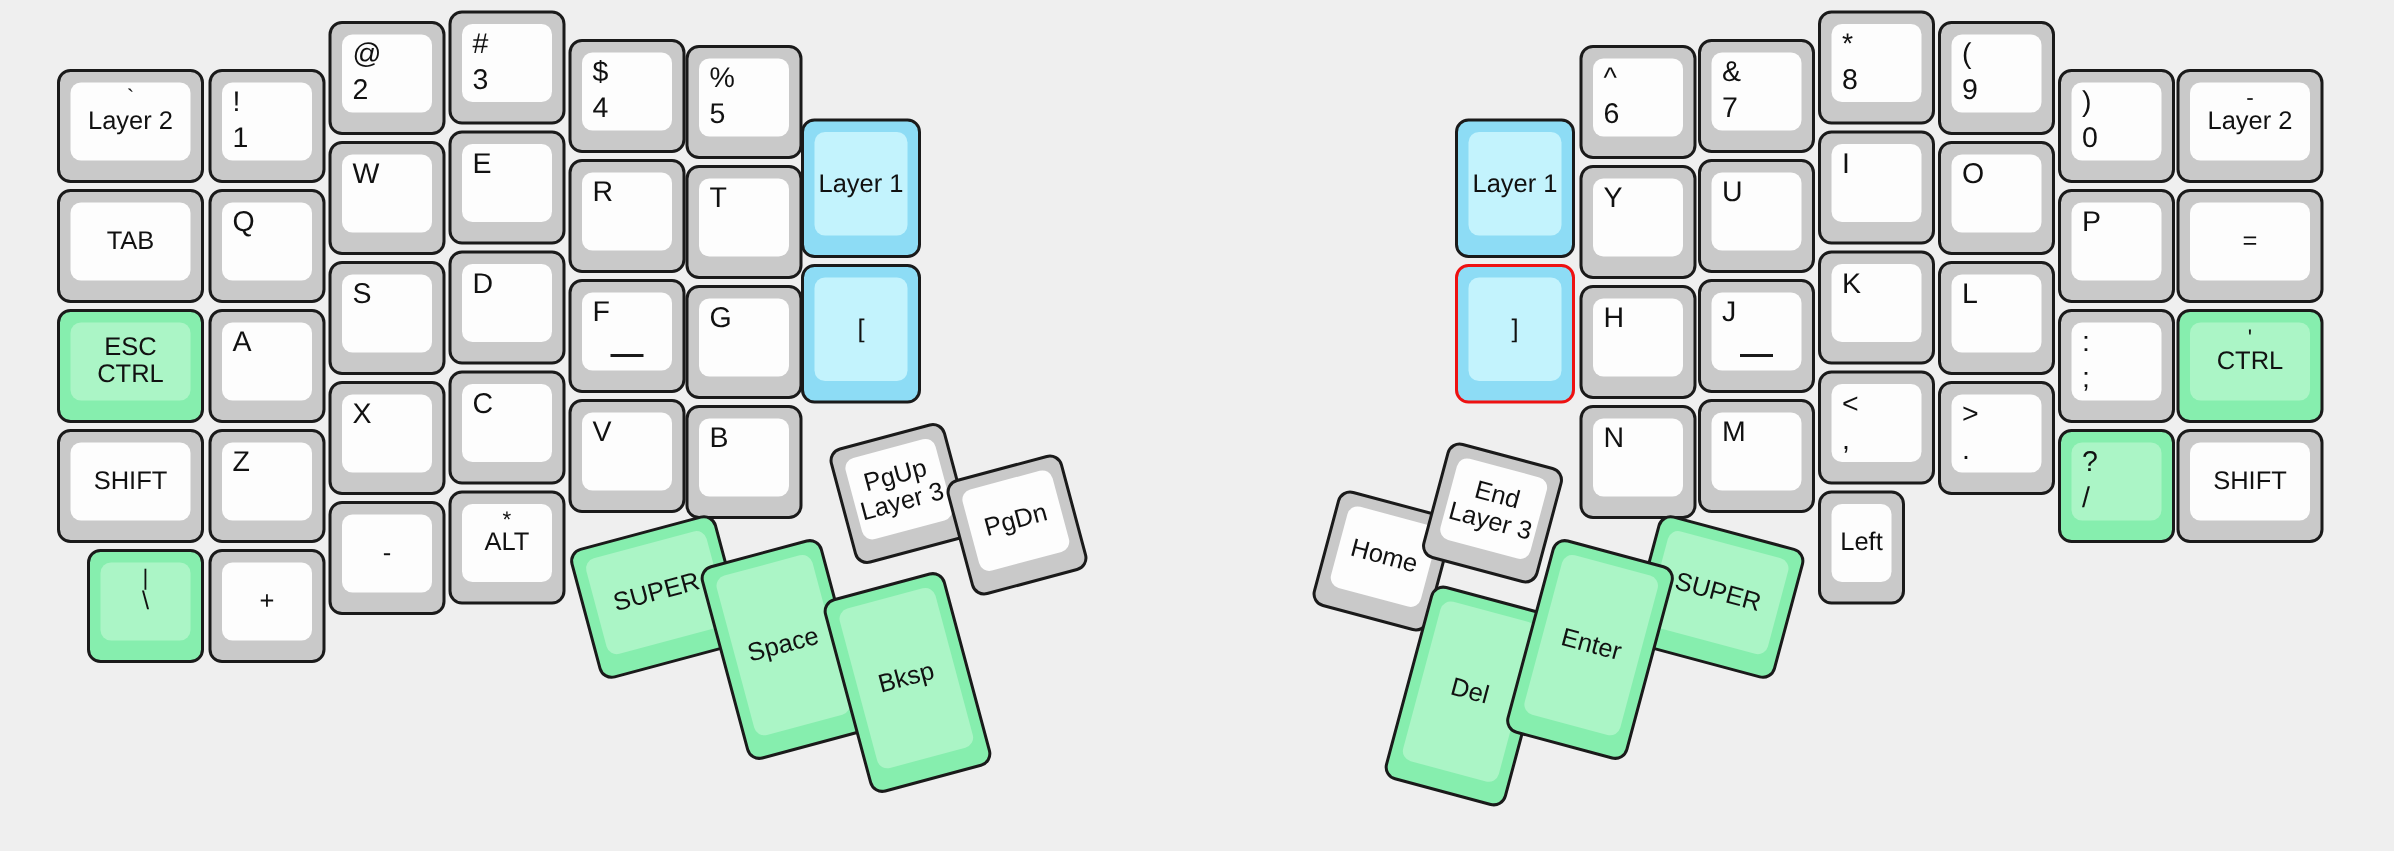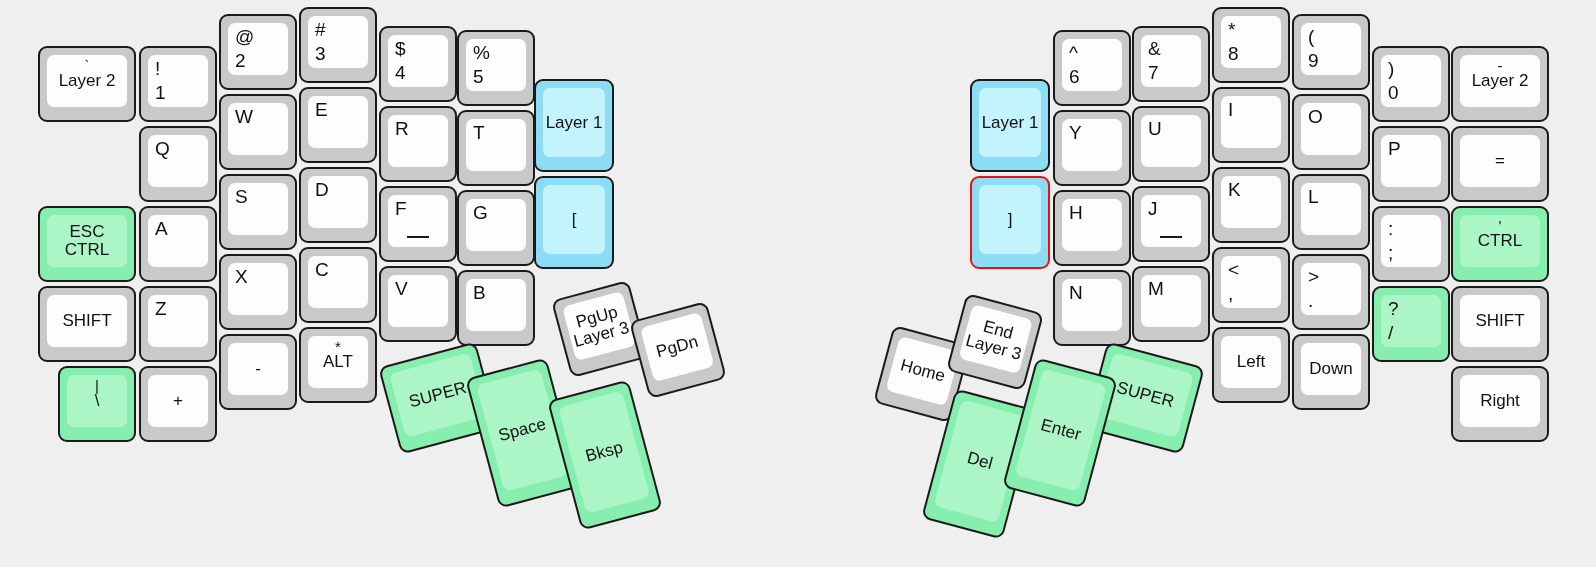--- a/index.html
+++ b/index.html
@@ -61,20 +61,25 @@
 
 <div id="keyboard">
     <div style="position: absolute; left: 0px; top: 0px; width: 100%; height: 100%;">
       <div style="position: absolute; left: 0px; top: 0px; width: 100%; height: 100%;">
         <div class="key" style="left: 38px; top: 46px; width: 98px; height: 76px;">
           <div class="cap">
             <div class="lg lg-tc">`</div>
             <div class="lg lg-c">Layer 2</div>
           </div>
         </div>
+        <div class="key" style="left: 38px; top: 126px; width: 98px; height: 76px;">
+          <div class="cap">
+            <div class="lg lg-c">TAB</div>
+          </div>
+        </div>
         <div class="key k-green" style="left: 38px; top: 206px; width: 98px; height: 76px;">
           <div class="cap">
             <div class="lg lg-c"><div>ESC</div><div>CTRL</div></div>
           </div>
         </div>
         <div class="key" style="left: 38px; top: 286px; width: 98px; height: 76px;">
           <div class="cap">
             <div class="lg lg-c">SHIFT</div>
           </div>
         </div>
@@ -333,21 +338,21 @@
           <div class="cap">
             <div class="lg lg-tl">K</div>
           </div>
         </div>
         <div class="key" style="left: 1212px; top: 247px; width: 78px; height: 76px;">
           <div class="cap">
             <div class="lg lg-tl">&lt;</div>
             <div class="lg lg-bl">,</div>
           </div>
         </div>
-        <div class="key" style="left: 1212px; top: 327px; width: 78px; height: 76px;">
+        <div class="key" style="left: 1212px; top: 327px; width: 58px; height: 76px;">
           <div class="cap">
             <div class="lg lg-c">Left</div>
           </div>
         </div>
       </div>
       <div style="position: absolute; left: 0px; top: 0px; width: 100%; height: 100%;">
         <div class="key" style="left: 1292px; top: 14px; width: 78px; height: 76px;">
           <div class="cap">
             <div class="lg lg-tl">(</div>
             <div class="lg lg-bl">9</div>
@@ -362,25 +367,20 @@
           <div class="cap">
             <div class="lg lg-tl">L</div>
           </div>
         </div>
         <div class="key" style="left: 1292px; top: 254px; width: 78px; height: 76px;">
           <div class="cap">
             <div class="lg lg-tl">&gt;</div>
             <div class="lg lg-bl">.</div>
           </div>
         </div>
-        <div class="key" style="left: 1292px; top: 334px; width: 78px; height: 76px;">
-          <div class="cap">
-            <div class="lg lg-c">Down</div>
-          </div>
-        </div>
       </div>
       <div style="position: absolute; left: 0px; top: 0px; width: 100%; height: 100%;">
         <div class="key" style="left: 1372px; top: 46px; width: 78px; height: 76px;">
           <div class="cap">
             <div class="lg lg-tl">)</div>
             <div class="lg lg-bl">0</div>
           </div>
         </div>
         <div class="key" style="left: 1372px; top: 126px; width: 78px; height: 76px;">
           <div class="cap">
@@ -416,25 +416,20 @@
           <div class="cap">
             <div class="lg lg-tc">'</div>
             <div class="lg lg-c">CTRL</div>
           </div>
         </div>
         <div class="key" style="left: 1451px; top: 286px; width: 98px; height: 76px;">
           <div class="cap">
             <div class="lg lg-c">SHIFT</div>
           </div>
         </div>
-        <div class="key" style="left: 1451px; top: 366px; width: 98px; height: 76px;">
-          <div class="cap">
-            <div class="lg lg-c">Right</div>
-          </div>
-        </div>
       </div>
       <div style="position: absolute; left: 0px; top: 0px; width: 100%; height: 100%;">
         <div class="key k-green" style="left: 1094px; top: 353px; width: 101px; height: 90px; transform: rotate(15deg);">
           <div class="cap">
             <div class="lg lg-c">SUPER</div>
           </div>
         </div>
         <div class="key" style="left: 882px; top: 334px; width: 80px; height: 80px; transform: rotate(15deg);">
           <div class="cap">
             <div class="lg lg-c">Home</div>

